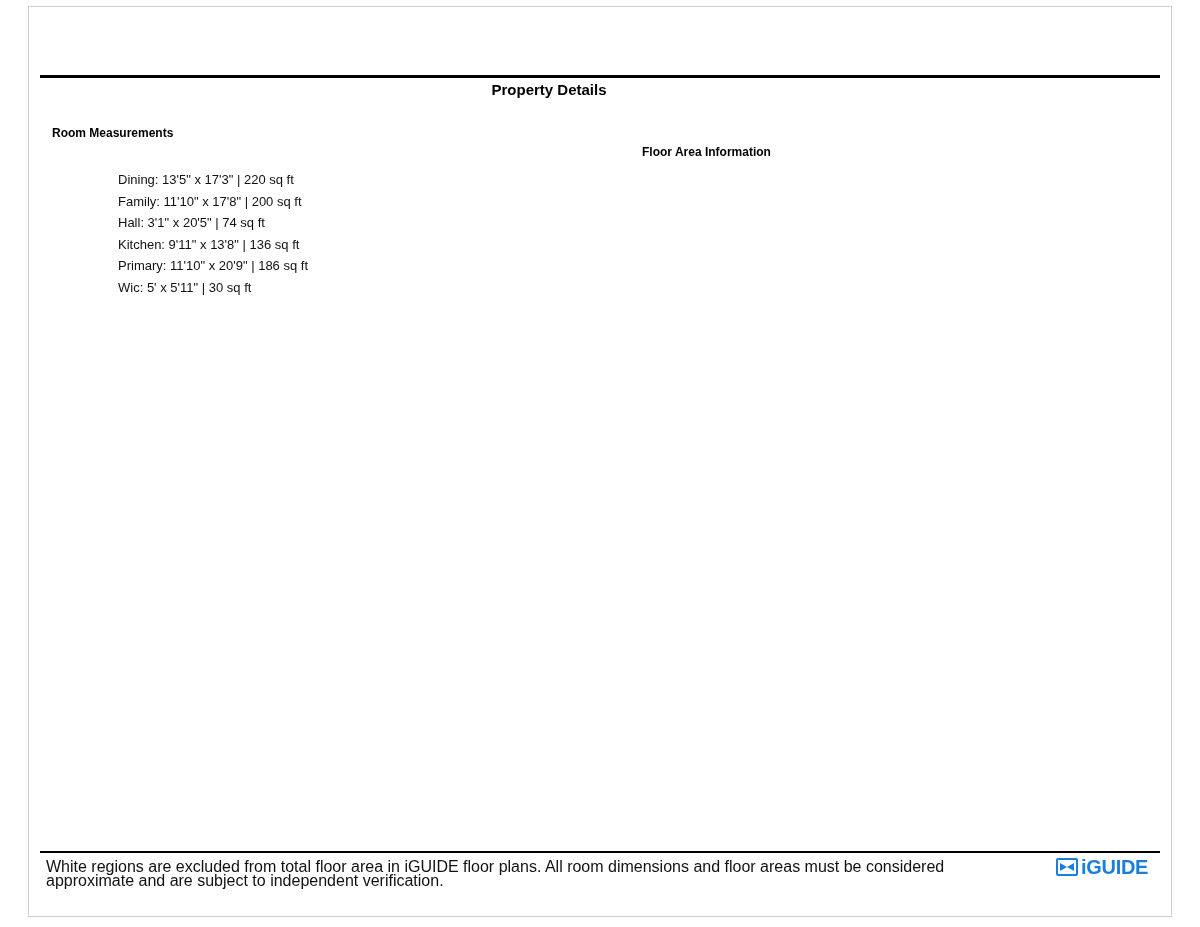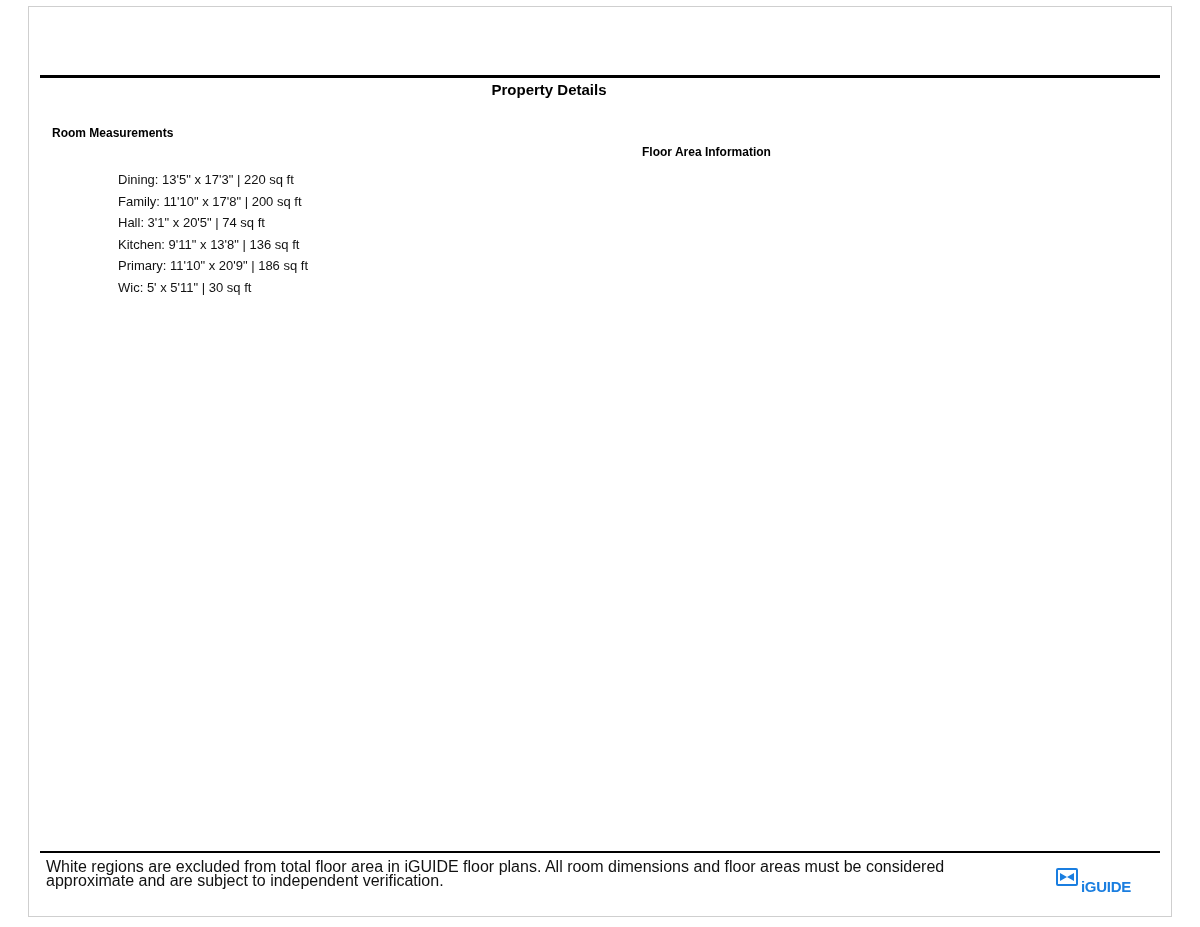--- a/index.html
+++ b/index.html
@@ -152,26 +152,25 @@
     position: absolute;
     right: 2px;
     top: 3px;
     width: 0;
     height: 0;
     border-right: 7px solid #1a7ee0;
     border-top: 4px solid transparent;
     border-bottom: 4px solid transparent;
   }
   .logo .wordmark {
-    font-size: 15px;
+    font-size: 20px;
     font-weight: bold;
     letter-spacing: -0.3px;
     line-height: 22px;
     color: #1a7ee0;
-    margin-top: 20px;
   }
 </style>
 </head>
 <body>
 
 <div class="page">
 
   <div class="frame"></div>
 
 

